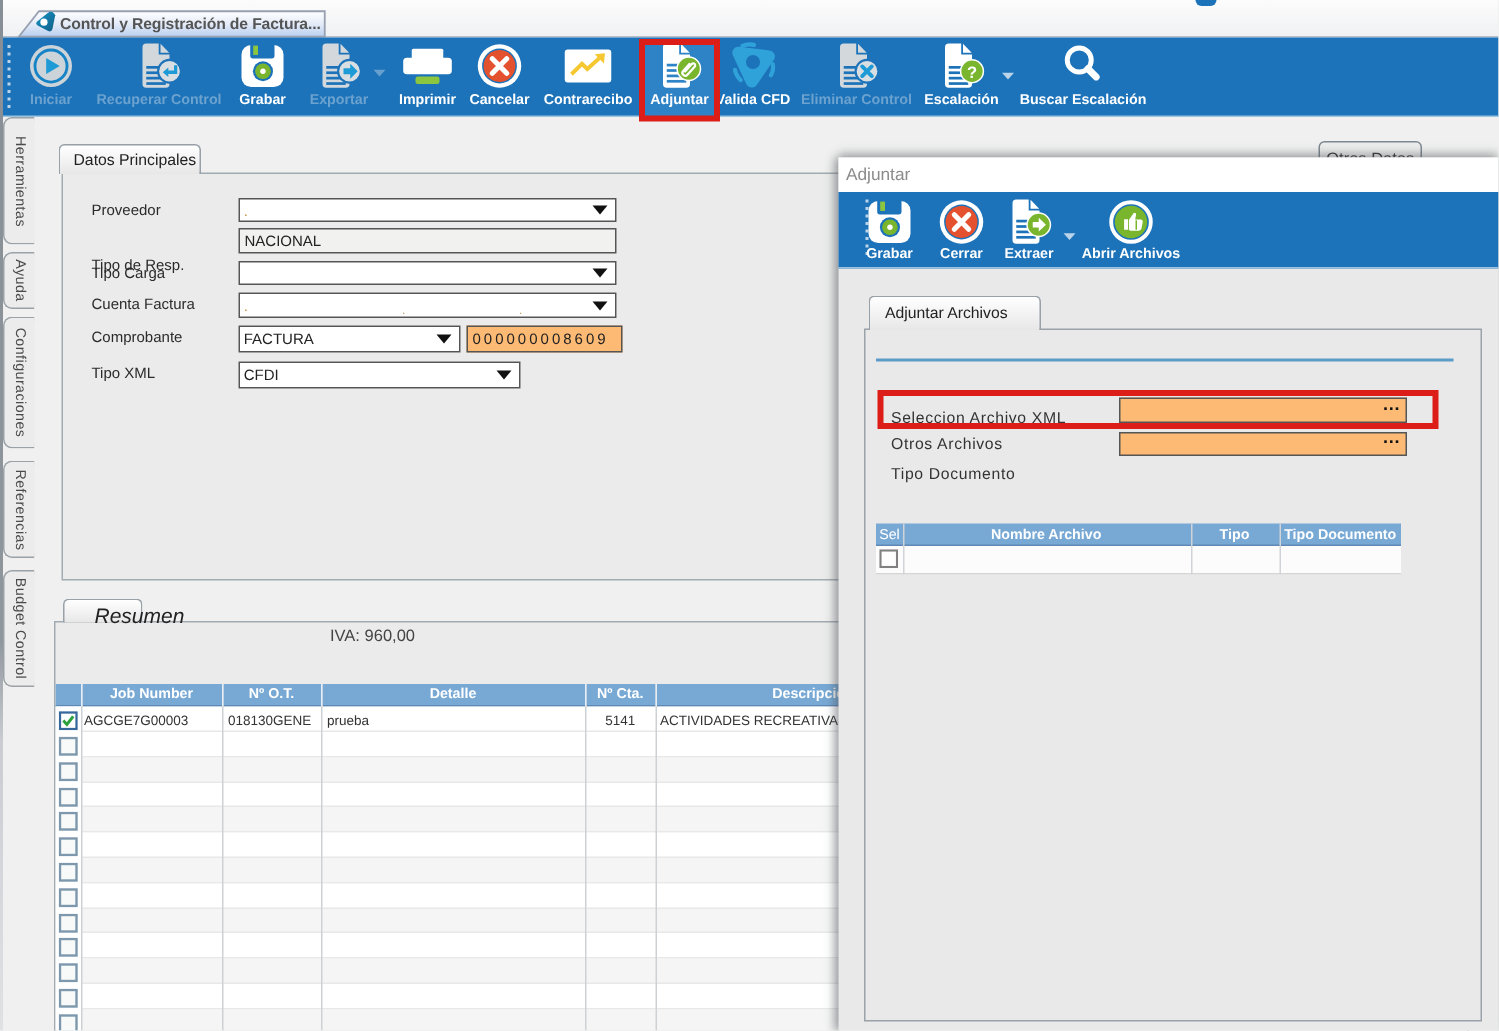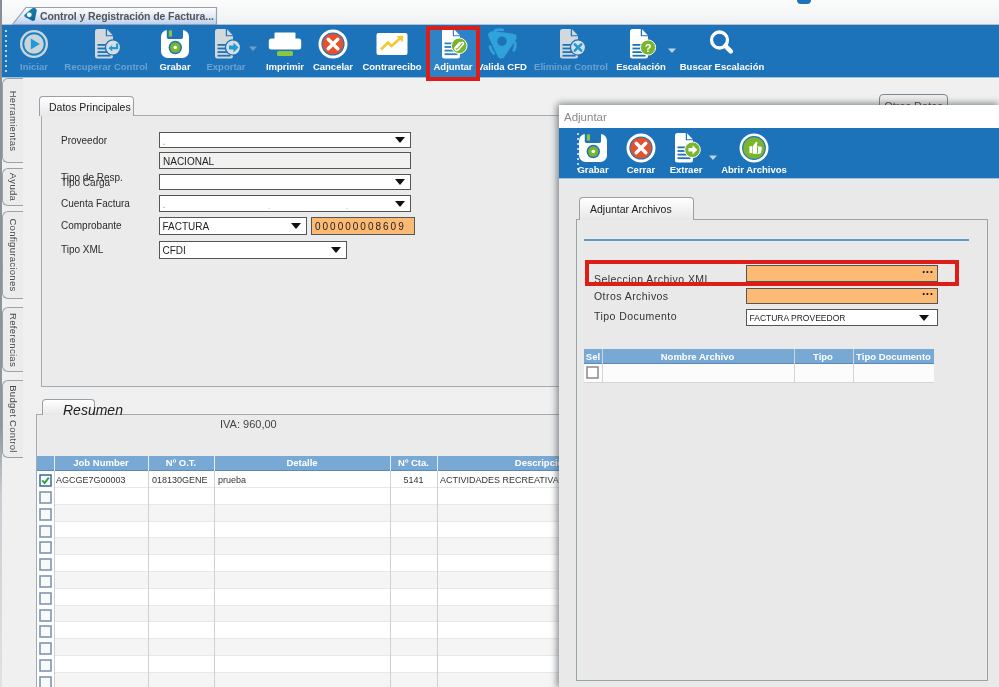--- a/index.html
+++ b/index.html
@@ -422,29 +422,25 @@
     </div>
   <div class="abs" style="left:25px;top:134.5px;width:385px;height:2px;background:#5b9bc8;"></div>
 
   <div class="dlbl" style="left:35px;top:168px;">Seleccion Archivo XML</div>
   <div class="dlbl" style="left:35px;top:185.5px;">Otros Archivos</div>
   <div class="dlbl" style="left:35px;top:205.5px;">Tipo Documento</div>
   <div class="tbx" style="left:187px;top:160px;width:190px;height:15px;"></div>
   <div class="abs" style="left:363px;top:157px;font-size:12px;font-weight:700;color:#111;letter-spacing:0.5px;">...</div>
   <div class="tbx" style="left:187px;top:183.5px;width:190px;height:13.5px;"></div>
   <div class="abs" style="left:363px;top:179.5px;font-size:12px;font-weight:700;color:#111;letter-spacing:0.5px;">...</div>
-  <div class="combo" style="left:187px;top:204.5px;width:190px;height:15px;">
-    <span class="txt" style="top:3px;font-size:8.5px;">FACTURA PROVEEDOR</span>
-      <span class="arr" style="right:8px;"></span>
-    </div>
 
   <div class="abs" style="left:25px;top:244.5px;width:350px;height:40px;">
 <div class="abs" style="left:0;top:0;width:350px;height:15px;background:#78a9d5;border-bottom:1px solid #5e88b5;box-sizing:border-box;"></div>
 <div class="abs" style="left:0;top:15px;width:350px;height:19px;background:#fcfcfc;border-bottom:1px solid #d5d5d5;box-sizing:border-box;"></div>
-<div class="abs" style="left:0px;top:1.5px;width:18px;text-align:center;font-size:9.5px;font-weight:700;color:#fff;">Sel</div>
+<div class="abs" style="left:0px;top:1.5px;width:18px;text-align:center;font-size:9.5px;font-weight:400;color:#fff;">Sel</div>
 <div class="abs" style="left:18px;top:1.5px;width:191px;text-align:center;font-size:9.5px;font-weight:700;color:#fff;">Nombre Archivo</div>
 <div class="abs" style="left:209px;top:1.5px;width:60px;text-align:center;font-size:9.5px;font-weight:700;color:#fff;">Tipo</div>
 <div class="abs" style="left:269px;top:1.5px;width:81px;text-align:center;font-size:9.5px;font-weight:700;color:#fff;">Tipo Documento</div>
 <div class="abs" style="left:17.5px;top:0;width:1px;height:34px;background:#d0d4d8;"></div>
 <div class="abs" style="left:209.5px;top:0;width:1px;height:34px;background:#d0d4d8;"></div>
 <div class="abs" style="left:269px;top:0;width:1px;height:34px;background:#d0d4d8;"></div>
 <svg class="abs" style="left:2px;top:17px;" width="13" height="13">
         <rect x="1" y="1" width="11" height="11" fill="#fdfdfd" stroke="#808080" stroke-width="1.4"></rect>
       </svg>
 </div>

